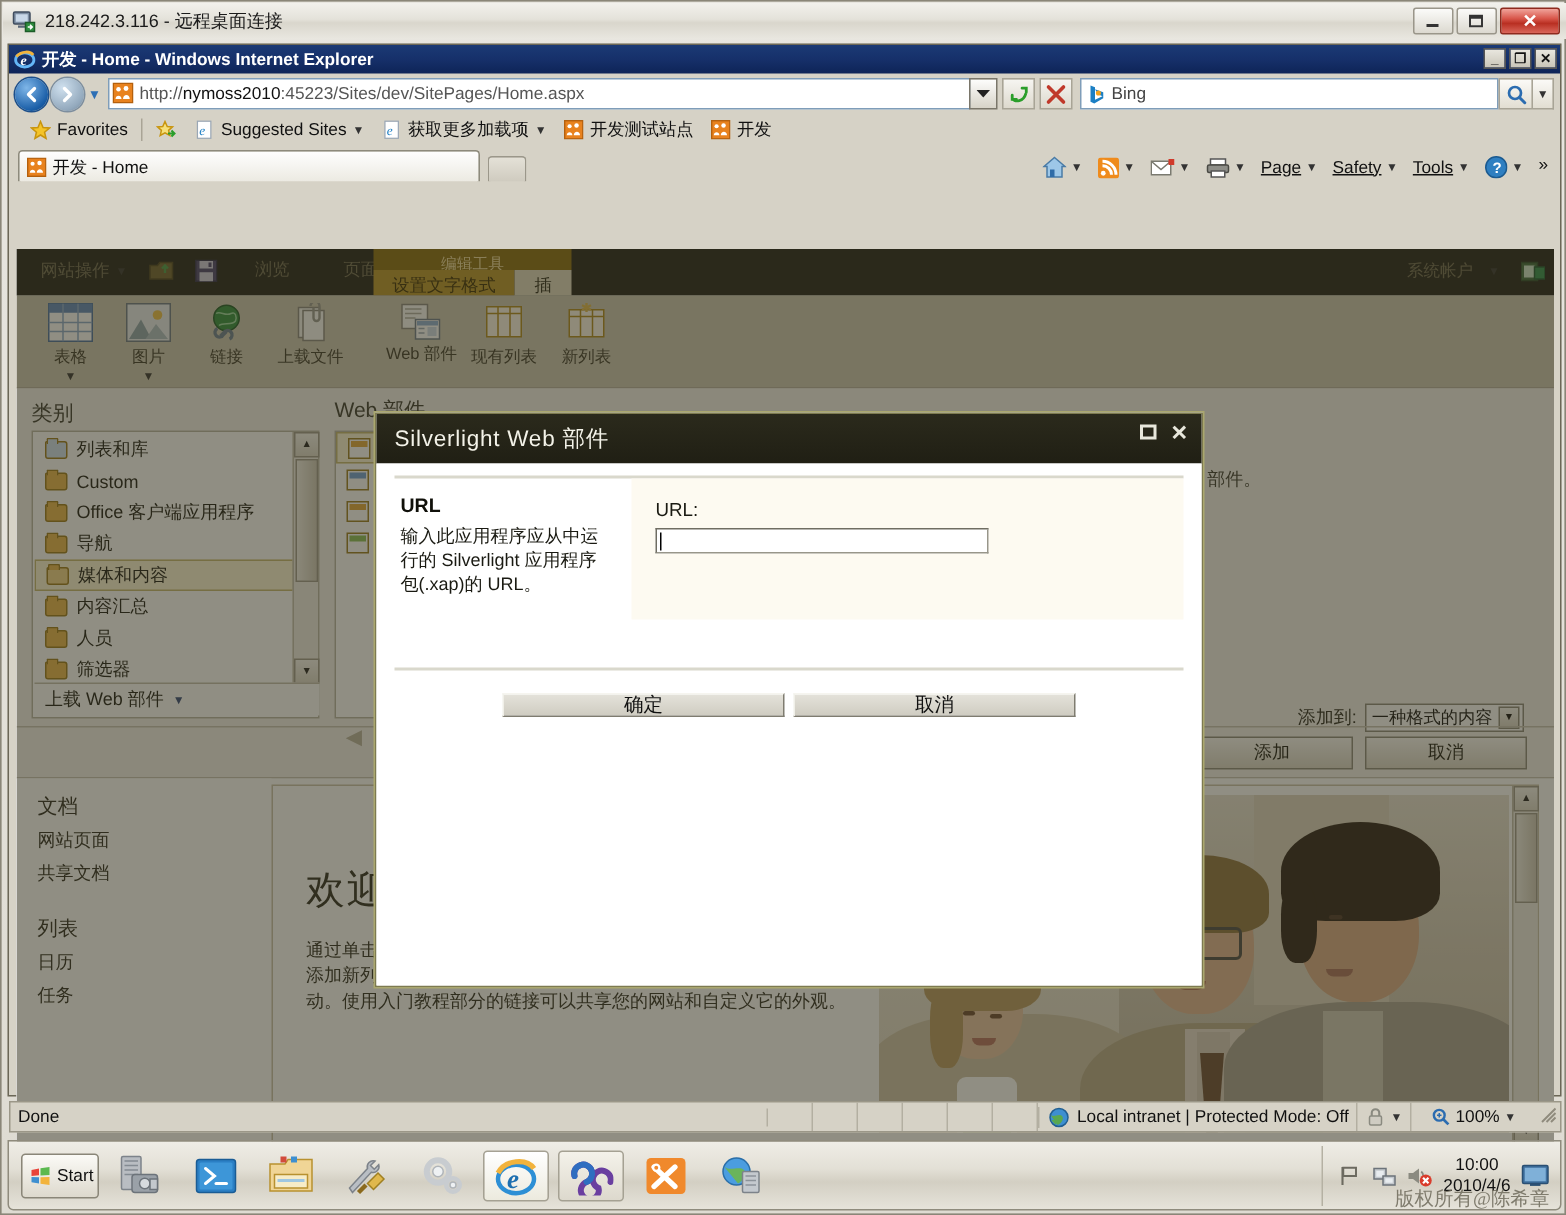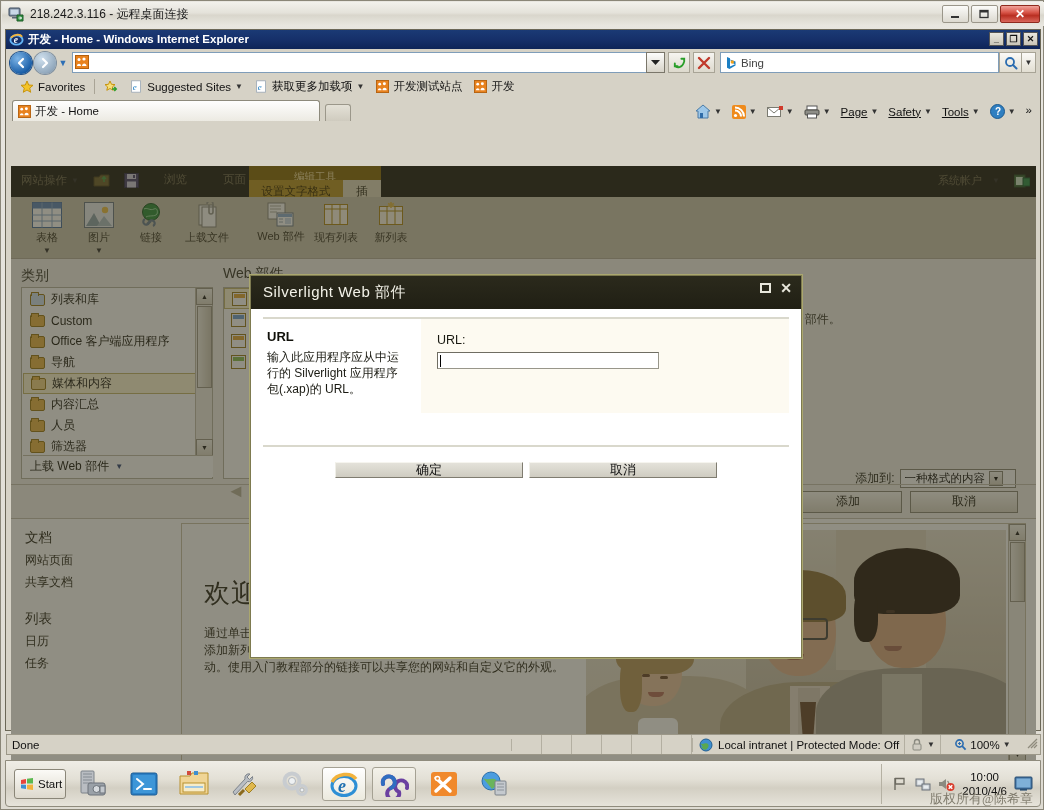--- a/index.html
+++ b/index.html
@@ -140,21 +140,21 @@
     position:absolute; left:5px; top:136px; width:1025px; height:596px;
     overflow:hidden; background:#fff;
   }
   
   #sp-content { position:absolute; inset:0; }
 
   #sp-ribbonbar {
     height:31px; background:#21201a; position:relative;
     display:flex;align-items:flex-end;
   }
-  #sp-ribbonbar .sp-left { display:flex;align-items:center;gap:14px;padding:0 8px 6px 10px;color:#6f6a52;font-size:11.5px; }
+  #sp-ribbonbar .sp-left { display:flex;align-items:center;gap:14px;padding:0 8px 6px 16px;color:#6f6a52;font-size:11.5px; }
   .sp-tab {
     height:22px;padding:3px 11px 0 11px;font-size:11.5px;color:#6f6a52;
   }
   .sp-tab.group-label{
     position:absolute;left:238px;top:0;width:132px;height:14px;
     background:#8a6d10;color:#f0dca0;font-size:10.5px;text-align:center;line-height:14px;
   }
   .sp-tab.sel-format{
     position:absolute;left:238px;top:14px;width:94px;height:17px;
     background:#b9942a;color:#3c2f06;text-align:center;line-height:17px;font-size:11.5px;
@@ -222,21 +222,21 @@
   .wp-ico{width:15px;height:14px;border:1px solid #9a7c22;background:#fff;flex:none;position:relative;}
   .wp-ico i{position:absolute;left:1px;top:1px;right:1px;height:4px;background:#e3a93c;display:block;}
   .wp-ico.b i{background:#6f9fd8;}
   .wp-ico.g i{background:#8bbf5a;}
   #pk-about{position:absolute;left:620px;top:28px;width:390px;}
   #pk-about-title{font-size:14px;color:#a07f1e;}
   #pk-about-desc{font-size:12px;color:#3b3a30;margin-top:6px;}
   #pk-addto{position:absolute;right:20px;top:210px;display:flex;align-items:center;gap:5px;font-size:12px;color:#2a2920;}
   .sp-select{
     height:19px;border:1px solid #8d897c;background:#fff;display:flex;align-items:center;
-    padding:0 12px 0 4px;font-size:11.5px;color:#111;gap:4px;
+    padding:0 2px 0 4px;font-size:11.5px;color:#111;gap:4px;
   }
   .sp-select .ddbox{width:14px;height:15px;background:linear-gradient(to bottom,#f8f7f3,#d9d5c8);border:1px solid #8d897c;display:flex;align-items:center;justify-content:center;font-size:7px;}
   #pk-footer{
     position:absolute;left:0;bottom:0;width:1025px;height:34px;border-top:1px solid #c8c4b6;
     display:flex;align-items:center;justify-content:flex-end;gap:8px;padding-right:18px;
   }
   .sp-btn{
     min-width:108px;height:22px;background:linear-gradient(to bottom,#fcfbf8,#dcd8cb);
     border:1px solid #8d897c;font-size:12px;color:#1a1a12;
     display:flex;align-items:center;justify-content:center;
@@ -430,20 +430,21 @@
       <div id="addr-box">
         <span id="addr-icon">
           <svg width="14" height="14" viewBox="0 0 14 14">
             <rect x="0.5" y="0.5" width="13" height="13" fill="#e8821e" stroke="#b4600d"></rect>
             <circle cx="4" cy="4.5" r="1.5" fill="#fff"></circle>
               <circle cx="9" cy="4" r="1.6" fill="#fff"></circle>
             <path d="M2 11 C2 8 6 8 6 11 Z" fill="#fff"></path>
               <path d="M7 11 C7 7.5 11.5 7.5 11.5 11 Z" fill="#fff"></path>
           </svg>
         </span>
+        <span id="addr-text"><span>http://</span><b>nymoss2010</b><span>:45223/Sites/dev/SitePages/Home.aspx</span></span>
       </div>
       <div id="addr-dd">
         <svg width="9" height="6">
             <path d="M0 0 L4.5 5 L9 0 Z" fill="#222"></path>
           </svg>
       </div>
       <div class="sqbtn">
         <svg width="15" height="15" viewBox="0 0 16 16">
             <path d="M3 9 L3 12 L6 12 M13 7 L13 4 L10 4" stroke="#2a9e2a" stroke-width="2" fill="none" stroke-linecap="round"></path>
             <path d="M3.5 11.5 C5 14 11 14 12.8 7.5" stroke="#2a9e2a" stroke-width="2" fill="none"></path>

